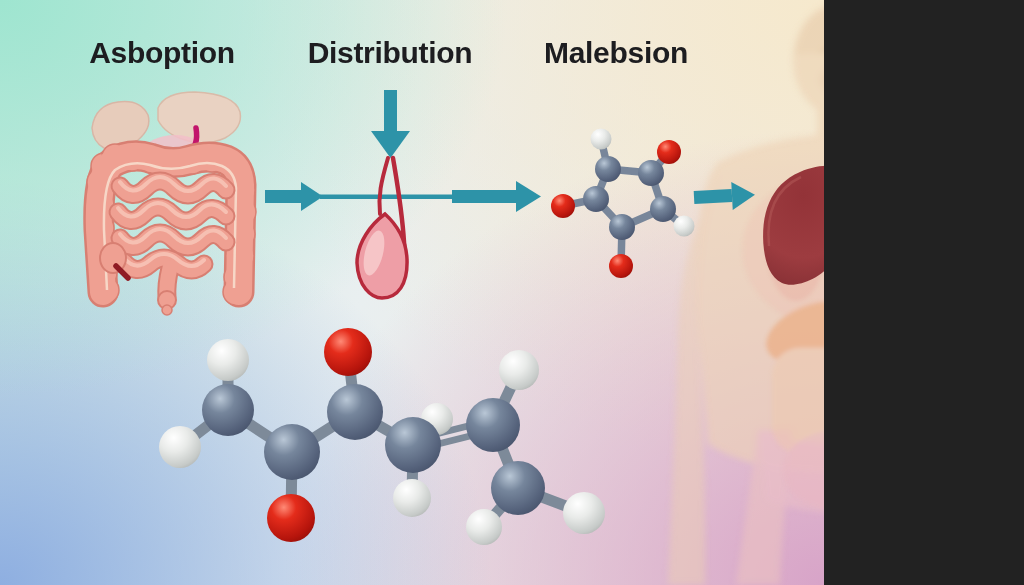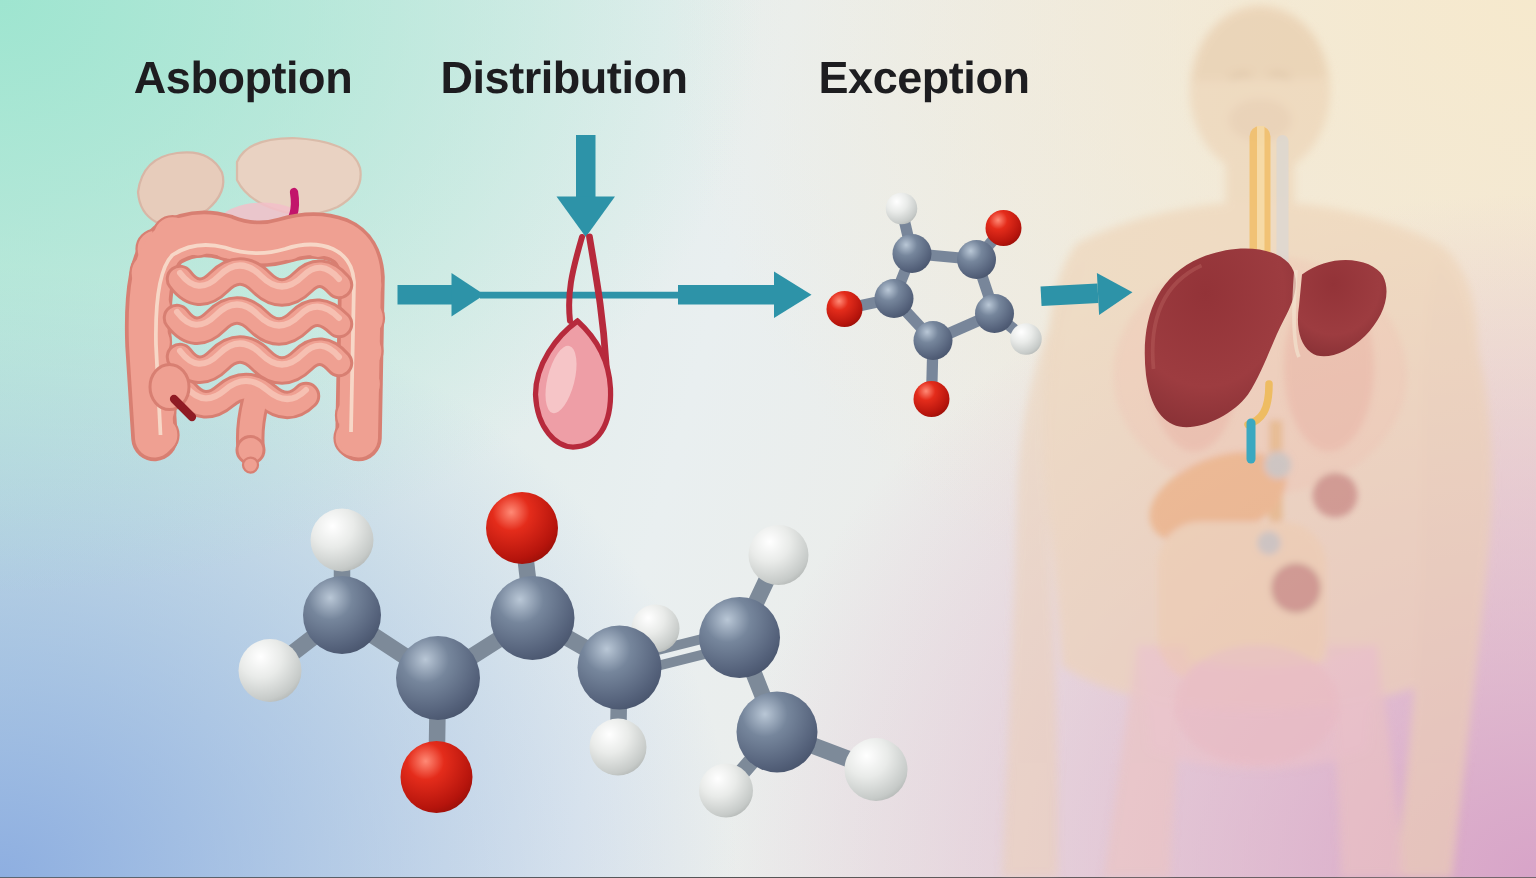--- a/index.html
+++ b/index.html
@@ -1,30 +1,30 @@
 <!DOCTYPE html>
 <html><head>
 <meta charset="utf-8">
 <style>
   html,body{margin:0;padding:0;background:#222;}
   .stage{
-    position:relative;width:1024px;height:585px;overflow:hidden;
+    position:relative;width:824px;height:585px;overflow:hidden;
     font-family:"Liberation Sans",sans-serif;
     background:
       radial-gradient(820px 640px at 0% 0%, rgba(156,229,207,.95), rgba(156,229,207,0) 62%),
       radial-gradient(820px 680px at 0% 100%, rgba(134,168,224,.9), rgba(134,168,224,0) 60%),
       radial-gradient(900px 760px at 100% 100%, rgba(214,160,199,.95), rgba(214,160,199,0) 60%),
       radial-gradient(860px 700px at 100% 0%, rgba(246,233,205,1), rgba(246,233,205,0) 68%),
       linear-gradient(105deg,#cfe9e2 0%,#e9eff0 45%,#f2e7da 100%);
   }
   .stage-label{
     position:absolute;top:36px;width:200px;text-align:center;
     font-size:30px;font-weight:700;color:#1d1d20;letter-spacing:-.3px;line-height:34px;
   }
-  .l1{left:62px}.l2{left:276px}.l3{left:516px}.l4{left:748px}
+  .l1{left:62px}.l2{left:290px}.l3{left:516px}.l4{left:748px}
   svg{position:absolute;left:0;top:0;}
 </style>
 </head>
 <body>
 
 <div class="stage">
 
 <svg width="1024" height="585" viewBox="0 0 1024 585">
   <defs>
     <radialGradient id="gC" cx="35%" cy="28%" r="80%">
@@ -247,15 +247,15 @@
     <circle cx="292" cy="452" r="28" fill="url(#gC)"></circle>
     <circle cx="355" cy="412" r="28" fill="url(#gC)"></circle>
     <circle cx="413" cy="445" r="28" fill="url(#gC)"></circle>
     <circle cx="493" cy="425" r="27" fill="url(#gC)"></circle>
     <circle cx="518" cy="488" r="27" fill="url(#gC)"></circle>
   </g>
 </svg>
 
 <div class="stage-label l1">Asboption</div>
 <div class="stage-label l2">Distribution</div>
-<div class="stage-label l3">Exception</div>
+<div class="stage-label l3">Malebsion</div>
 
 </div>
 
 </body></html>

